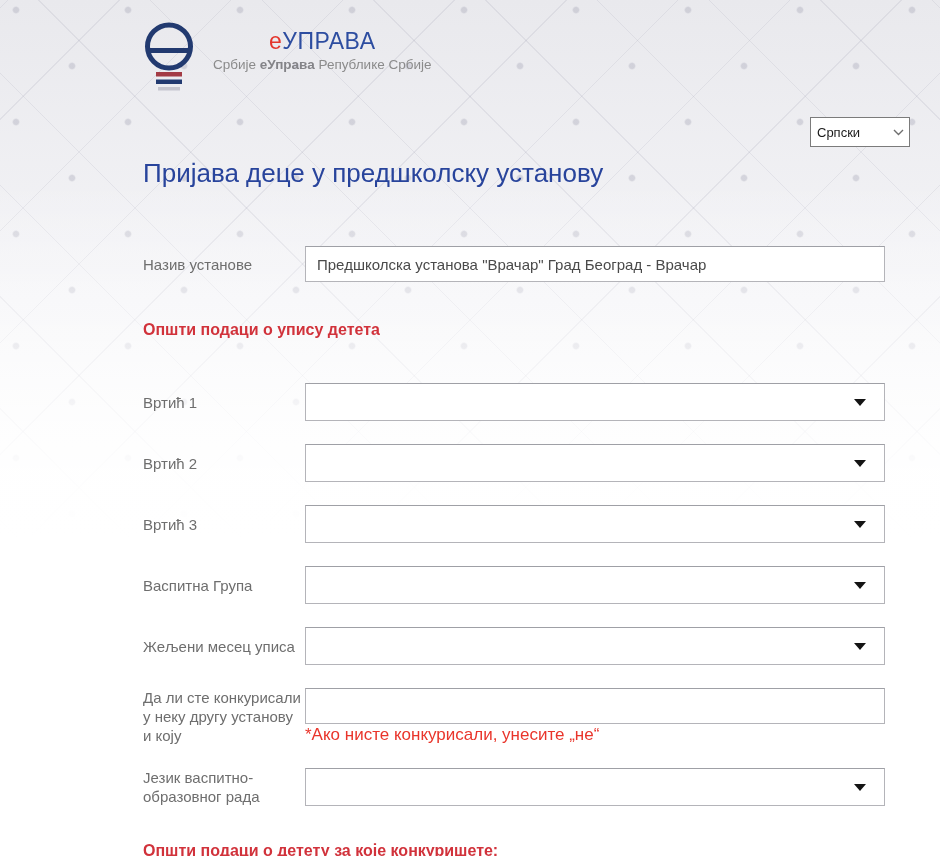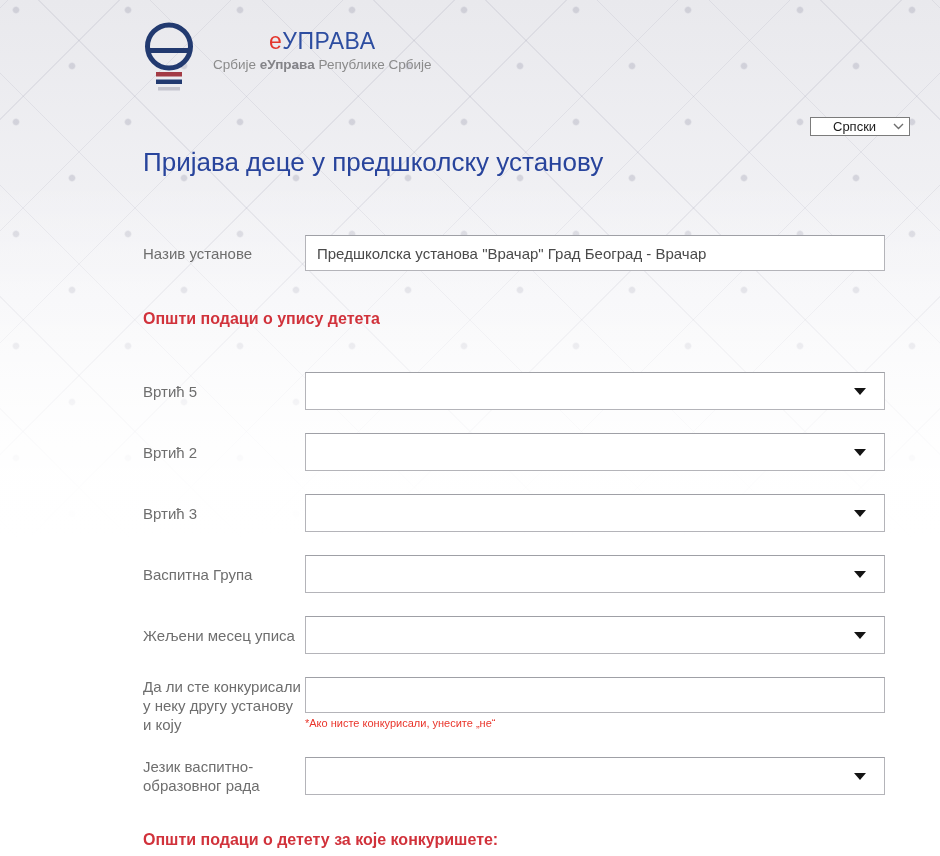--- a/index.html
+++ b/index.html
@@ -22,23 +22,23 @@
   .logo{display:flex;align-items:flex-start;cursor:pointer;text-decoration:none;}
   .logo-mark{flex:0 0 auto;}
   .logo-text{margin-left:18px;padding-top:8px;}
   .brand{font-size:23px;line-height:24px;letter-spacing:.5px;}
   .brand .accent{color:#e4352c;}
   .brand .rest{color:#2d4da0;}
   .tagline{font-size:13.5px;color:#8b8b8b;margin-top:4px;}
   .tagline b{color:#848488;}
   .lang-row{display:flex;justify-content:flex-end;padding-right:30px;margin-top:20px;}
   .lang-select{
-    width:100px;height:19px;background:#fff;border:1px solid #7b7b7b;
+    width:100px;height:30px;background:#fff;border:1px solid #7b7b7b;
     display:flex;align-items:center;justify-content:space-between;
-    font-size:13px;color:#1a1a1a;padding:0 5px 0 22px;cursor:pointer;box-sizing:border-box;
+    font-size:13px;color:#1a1a1a;padding:0 5px 0 6px;cursor:pointer;box-sizing:border-box;
   }
   .lang-chevron{display:block;}
   h1{
     margin:13px 0 0 143px;font-size:26px;font-weight:400;color:#28449c;line-height:27px;
   }
   .form{margin:59px 55px 0 143px;}
   .form-row{display:flex;align-items:center;margin-bottom:23px;}
   .form-row.top-align{align-items:flex-start;}
   .form-label{flex:0 0 162px;font-size:15px;line-height:19px;color:#6e6e6e;box-sizing:border-box;padding-right:4px;}
   .control{flex:1;min-width:0;position:relative;}
@@ -51,21 +51,21 @@
     width:100%;height:38px;box-sizing:border-box;background:#fff;
     border:1px solid #b4b4b9;border-top-color:#9fa0a6;position:relative;cursor:pointer;
   }
   .caret{
     position:absolute;right:18px;top:50%;margin-top:-3px;width:0;height:0;
     border-left:6px solid transparent;border-right:6px solid transparent;border-top:7px solid #141414;
   }
   .section-heading{font-size:16px;font-weight:700;color:#d1323b;line-height:17px;}
   .section-heading.first{margin:39px 0 45px 0;}
   .section-heading.second{margin:36px 0 0 0;}
-  .field-note{font-size:11px;color:#e9352b;margin-top:3px;line-height:15px;}
+  .field-note{font-size:17px;color:#e9352b;margin-top:3px;line-height:15px;}
 </style>
 </head>
 <body>
 
 <div class="header">
   <a class="logo">
     <span class="logo-mark">
       <svg width="52" height="72" viewBox="0 0 52 72">
         <circle cx="26" cy="25.5" r="21.5" fill="none" stroke="#223a70" stroke-width="5"></circle>
         <line x1="5" y1="29.5" x2="47" y2="29.5" stroke="#223a70" stroke-width="5"></line>
@@ -97,21 +97,21 @@
   <div class="form-row">
     <div class="form-label">Назив установе</div>
     <div class="control">
       <input class="text-input" type="text" value="Предшколска установа &quot;Врачар&quot; Град Београд - Врачар" style="">
     </div>
   </div>
 
   <div class="section-heading first">Општи подаци о упису детета</div>
 
   <div class="form-row">
-    <div class="form-label">Вртић 5</div>
+    <div class="form-label">Вртић 1</div>
     <div class="control">
       <div class="dropdown">
           <span class="caret"></span>
         </div>
     </div>
   </div>
 
   <div class="form-row">
     <div class="form-label">Вртић 2</div>
     <div class="control">

